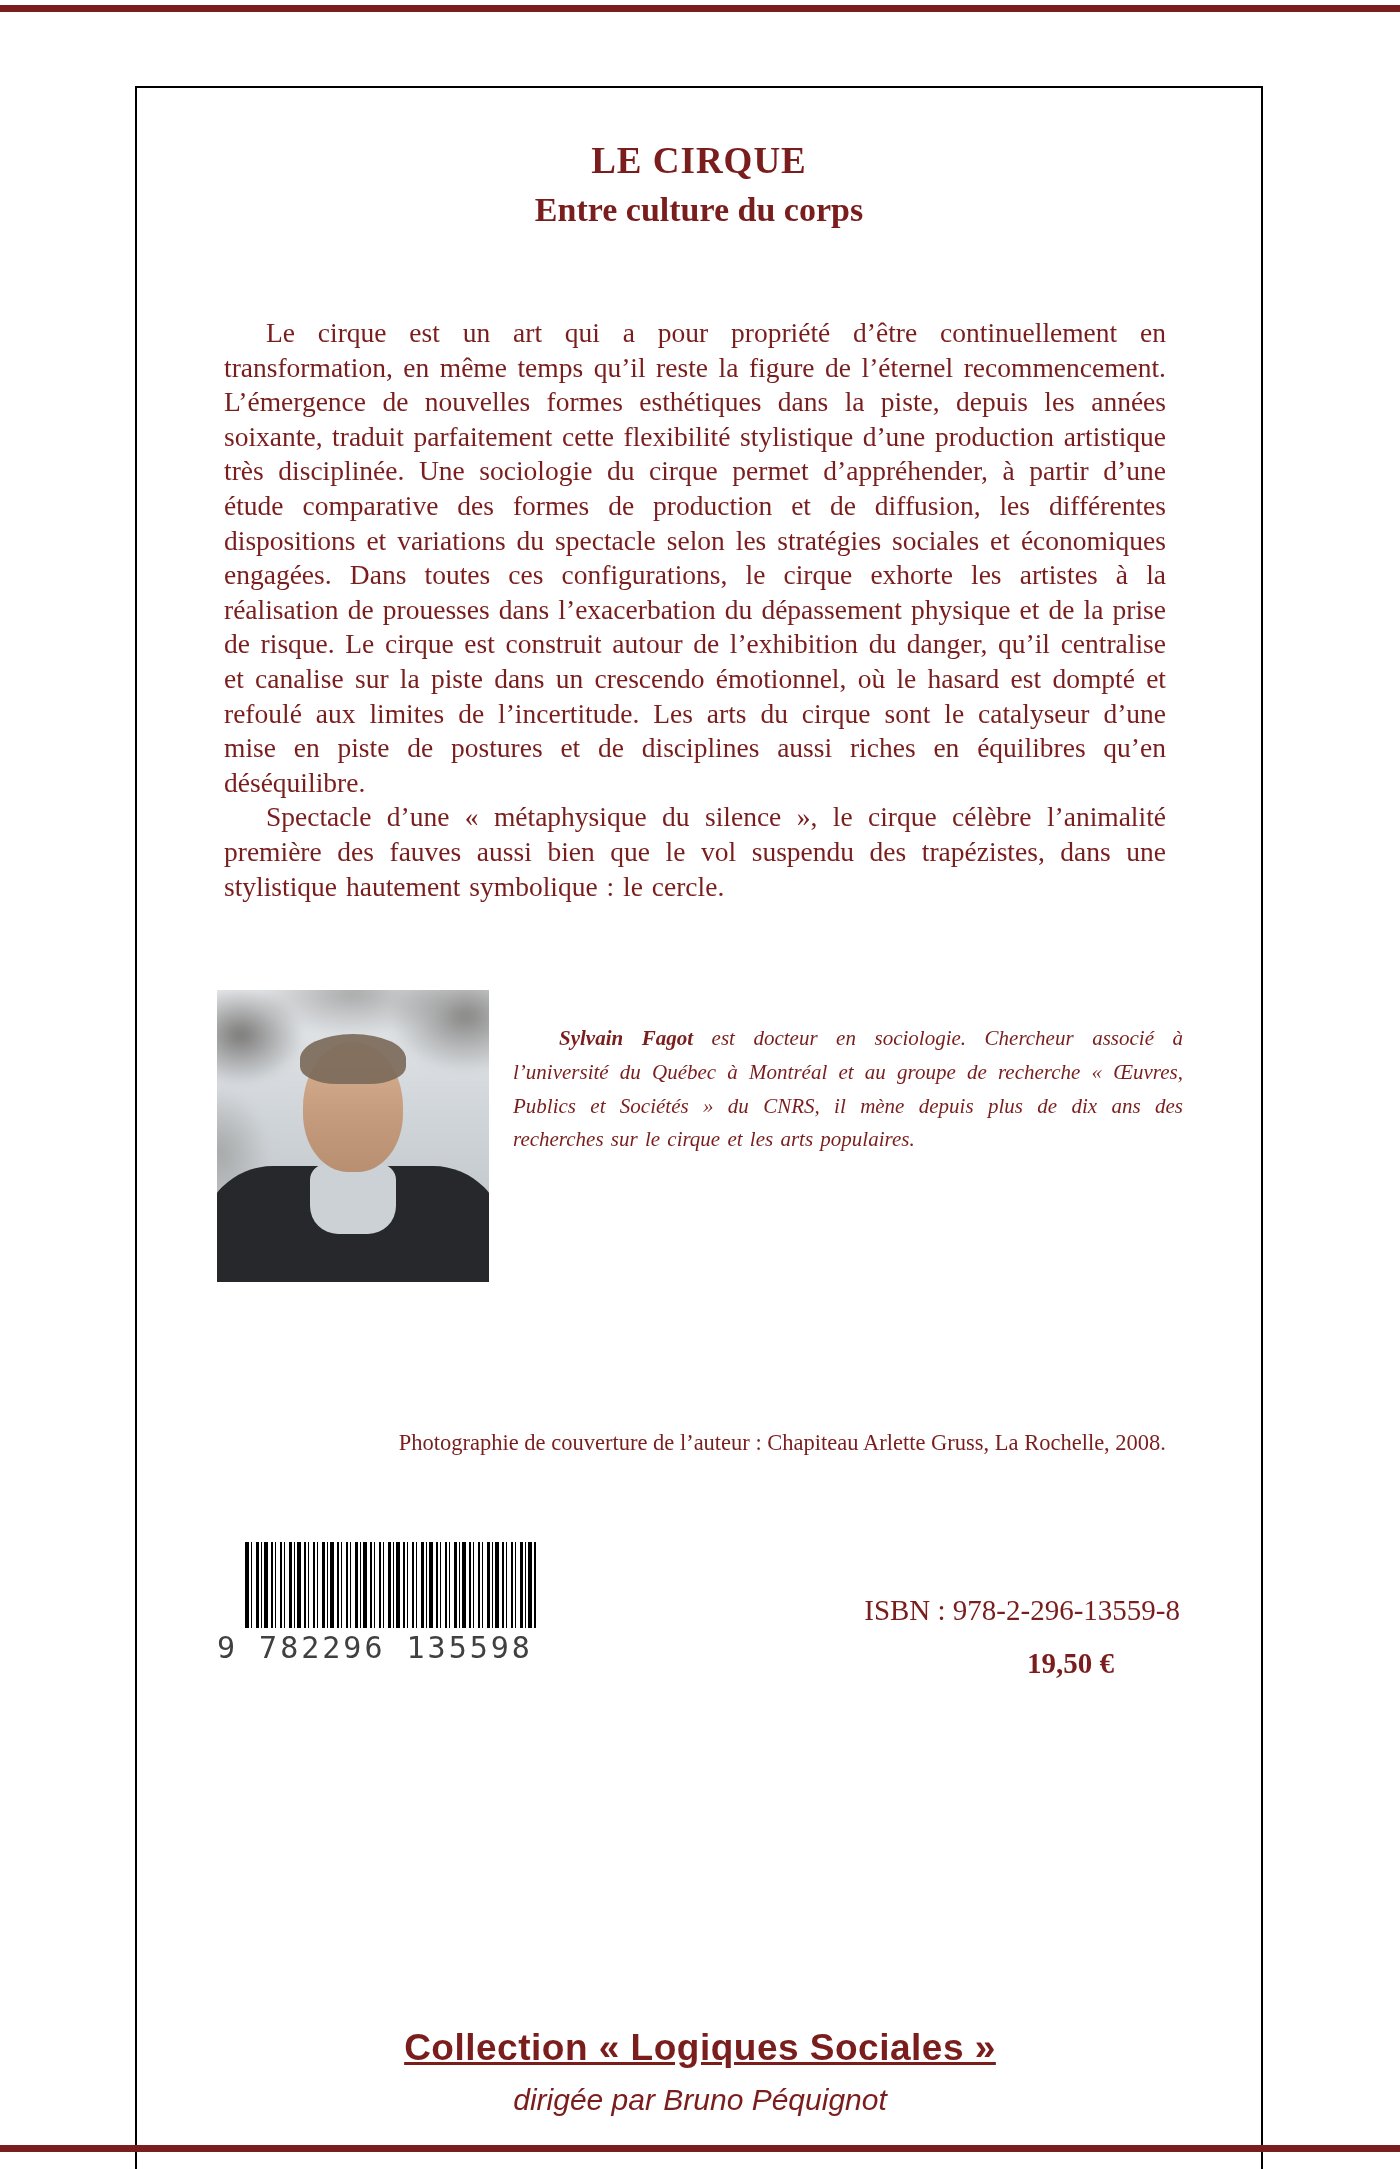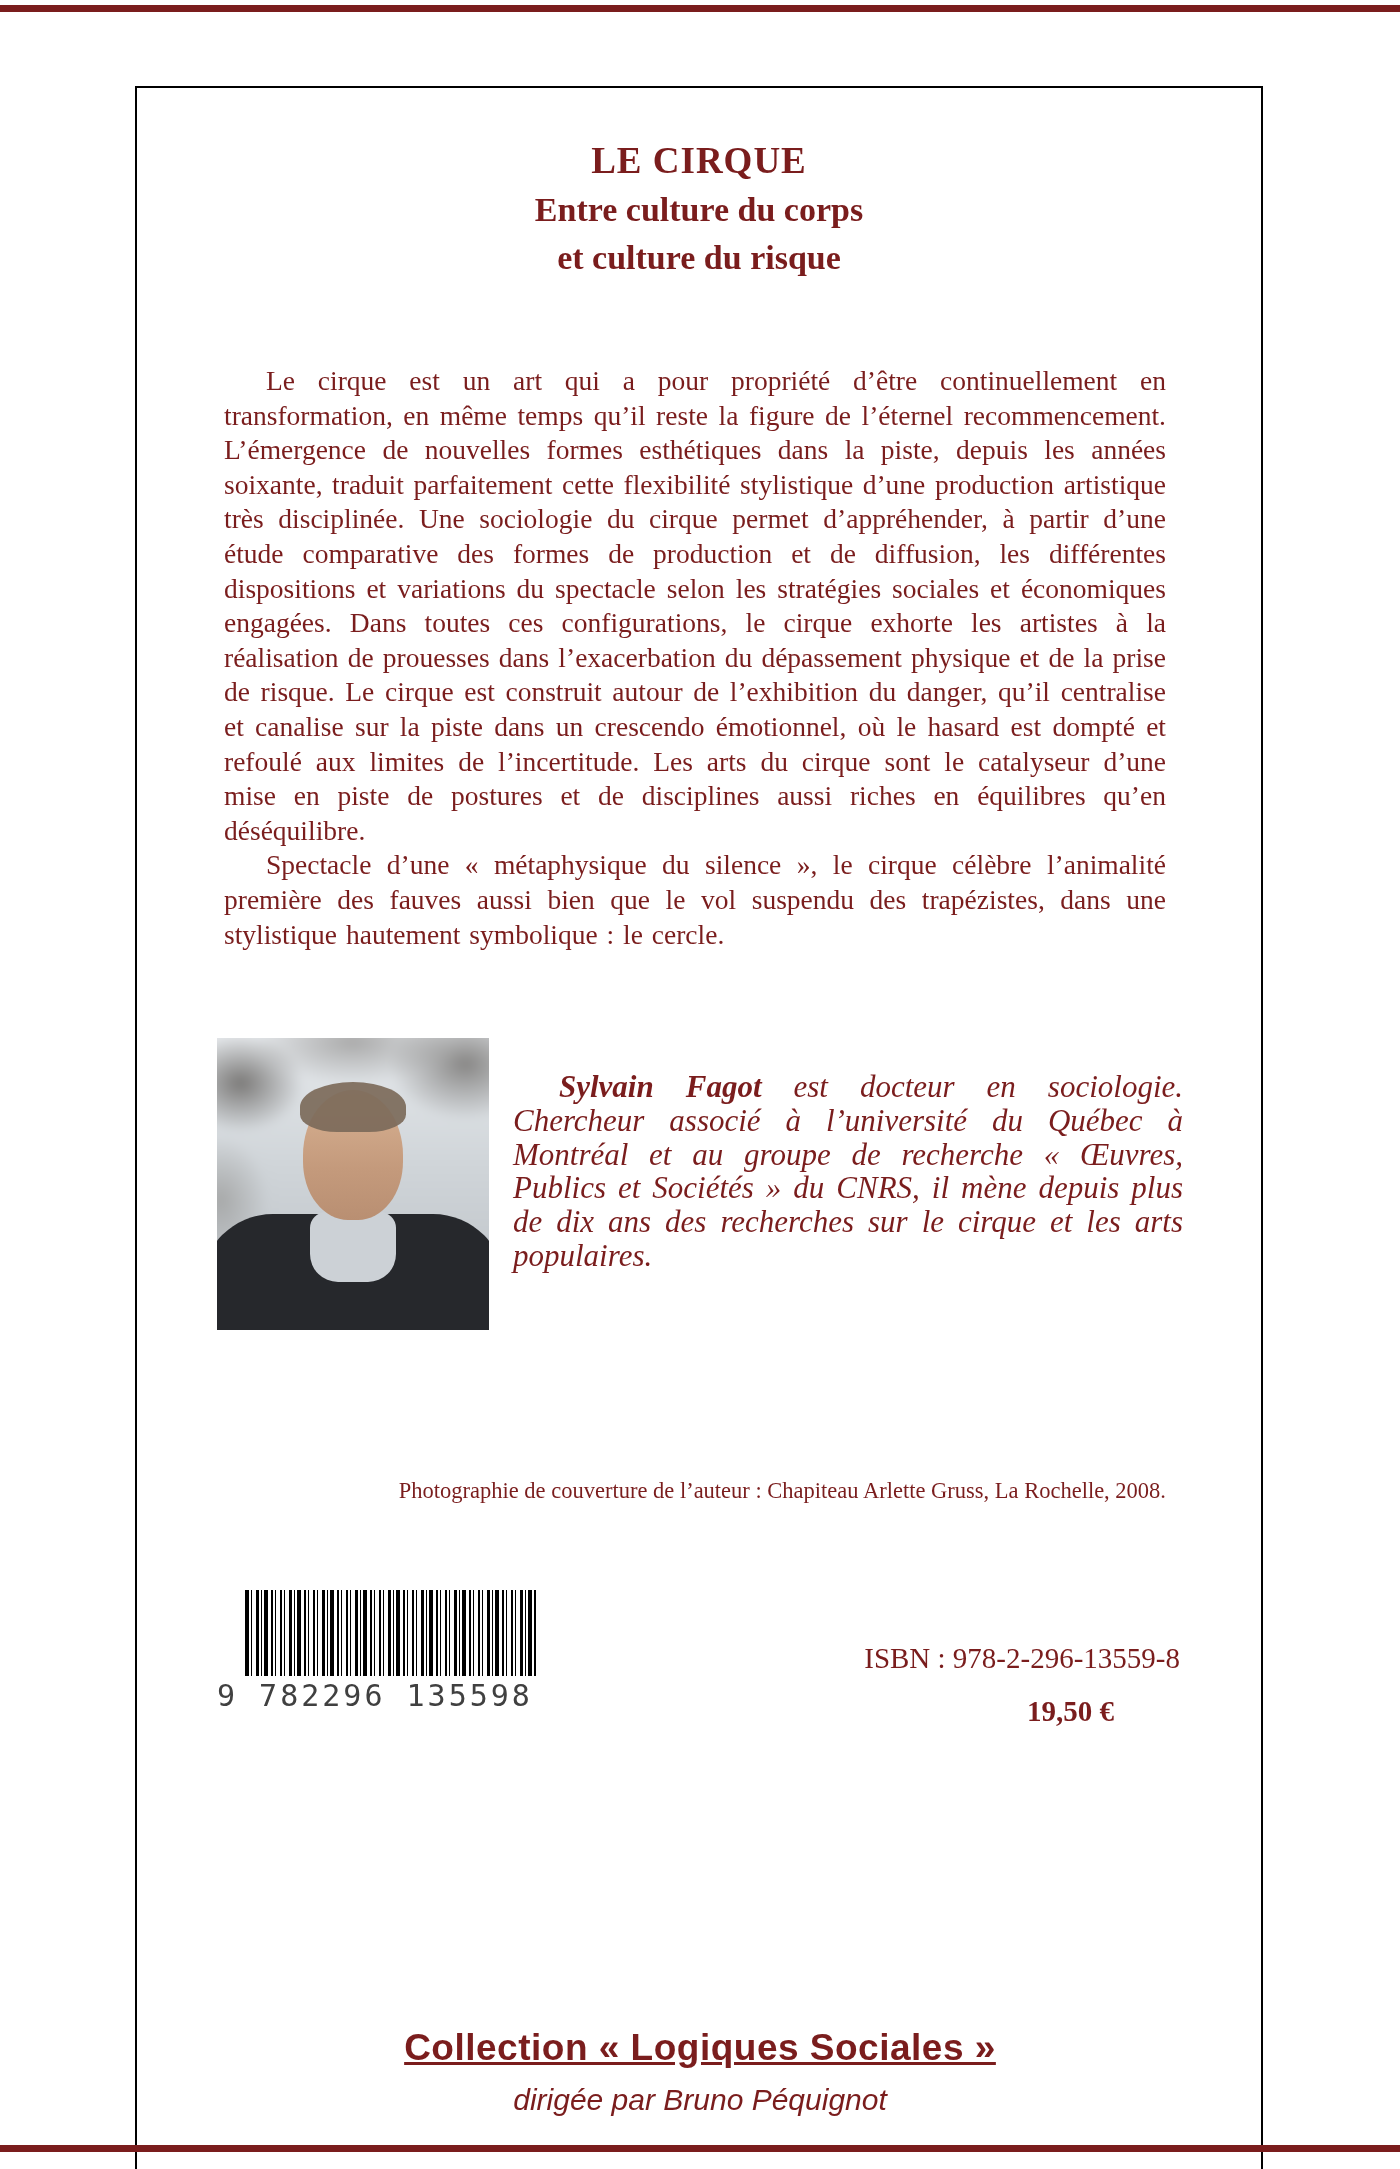--- a/index.html
+++ b/index.html
@@ -61,21 +61,21 @@
     background:linear-gradient(180deg,#d9b394 0%, #c49a7c 60%, #b98f72 100%);
     border-radius:50% 50% 45% 45%;
   }
   .hair {
     position:absolute; left:83px; top:44px; width:106px; height:50px;
     background:#7c6a5a; border-radius:50% 50% 35% 35%; opacity:.92;
   }
 
   .bio {
     flex:1; margin-left:24px; padding-top:32px;
-    font-style:italic; font-size:31px; line-height:33.8px;
+    font-style:italic; font-size:21px; line-height:33.8px;
     text-align:justify;
   }
   .bio p { margin:0; text-indent:46px; word-spacing:2px; }
   .author-name { font-weight:bold; }
 
   .photo-credit { margin:148px 95px 0 87px; font-size:22.5px;text-align:right; }
 
   .commerce { position:relative; margin-top:86px; height:180px; }
   .barcode-block { position:absolute; left:80px; top:0; }
   .bars {
@@ -113,21 +113,20 @@
 
 <div class="page">
 
   <div class="rule-top"></div>
 
   <div class="frame">
 
     <div class="title-block">
       <h1 class="title-main">LE CIRQUE</h1>
       <h2 class="title-sub">Entre culture du corps</h2>
-      <h2 class="title-sub">et culture du risque</h2>
     </div>
 
     <div class="synopsis">
       <p>Le cirque est un art qui a pour propriété d’être continuellement en transformation, en même temps qu’il reste la figure de l’éternel recommencement. L’émergence de nouvelles formes esthétiques dans la piste, depuis les années soixante, traduit parfaitement cette flexibilité stylistique d’une production artistique très disciplinée. Une sociologie du cirque permet d’appréhender, à partir d’une étude comparative des formes de production et de diffusion, les différentes dispositions et variations du spectacle selon les stratégies sociales et économiques engagées. Dans toutes ces configurations, le cirque exhorte les artistes à la réalisation de prouesses dans l’exacerbation du dépassement physique et de la prise de risque. Le cirque est construit autour de l’exhibition du danger, qu’il centralise et canalise sur la piste dans un crescendo émotionnel, où le hasard est dompté et refoulé aux limites de l’incertitude. Les arts du cirque sont le catalyseur d’une mise en piste de postures et de disciplines aussi riches en équilibres qu’en déséquilibre.</p>
       <p>Spectacle d’une « métaphysique du silence », le cirque célèbre l’animalité première des fauves aussi bien que le vol suspendu des trapézistes, dans une stylistique hautement symbolique : le cercle.</p>
     </div>
 
     <div class="author-row">
       <div class="photo">
         <div class="photo-bg"></div>

